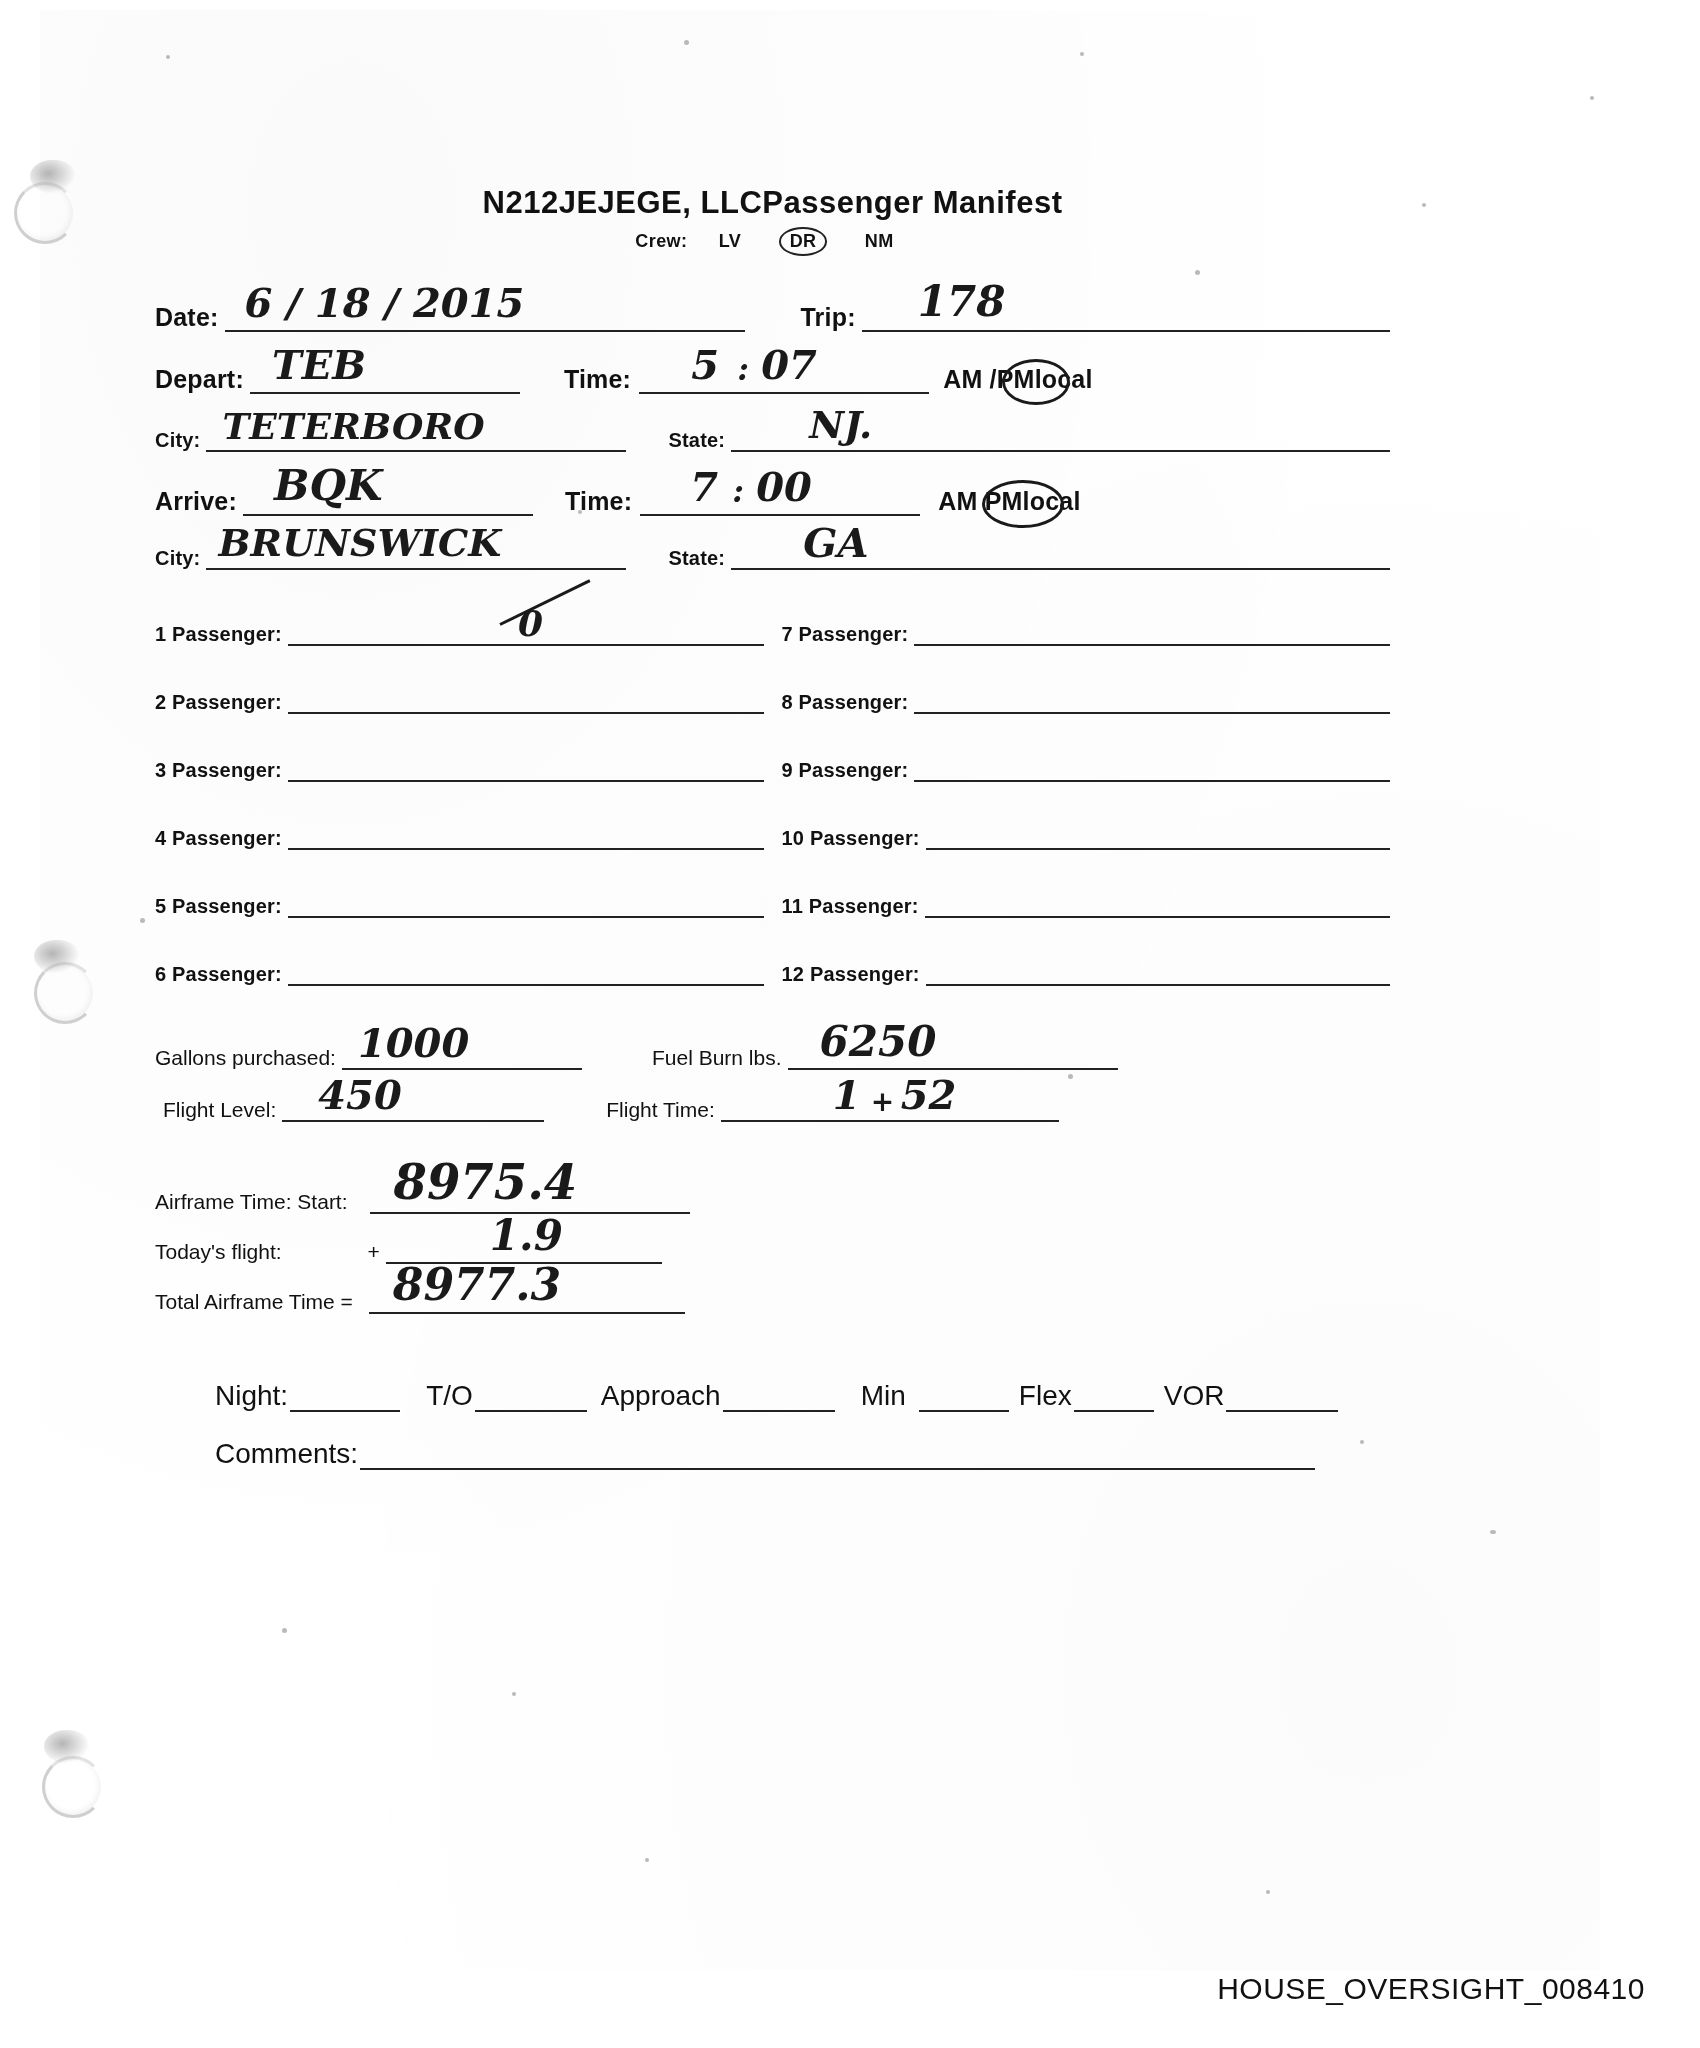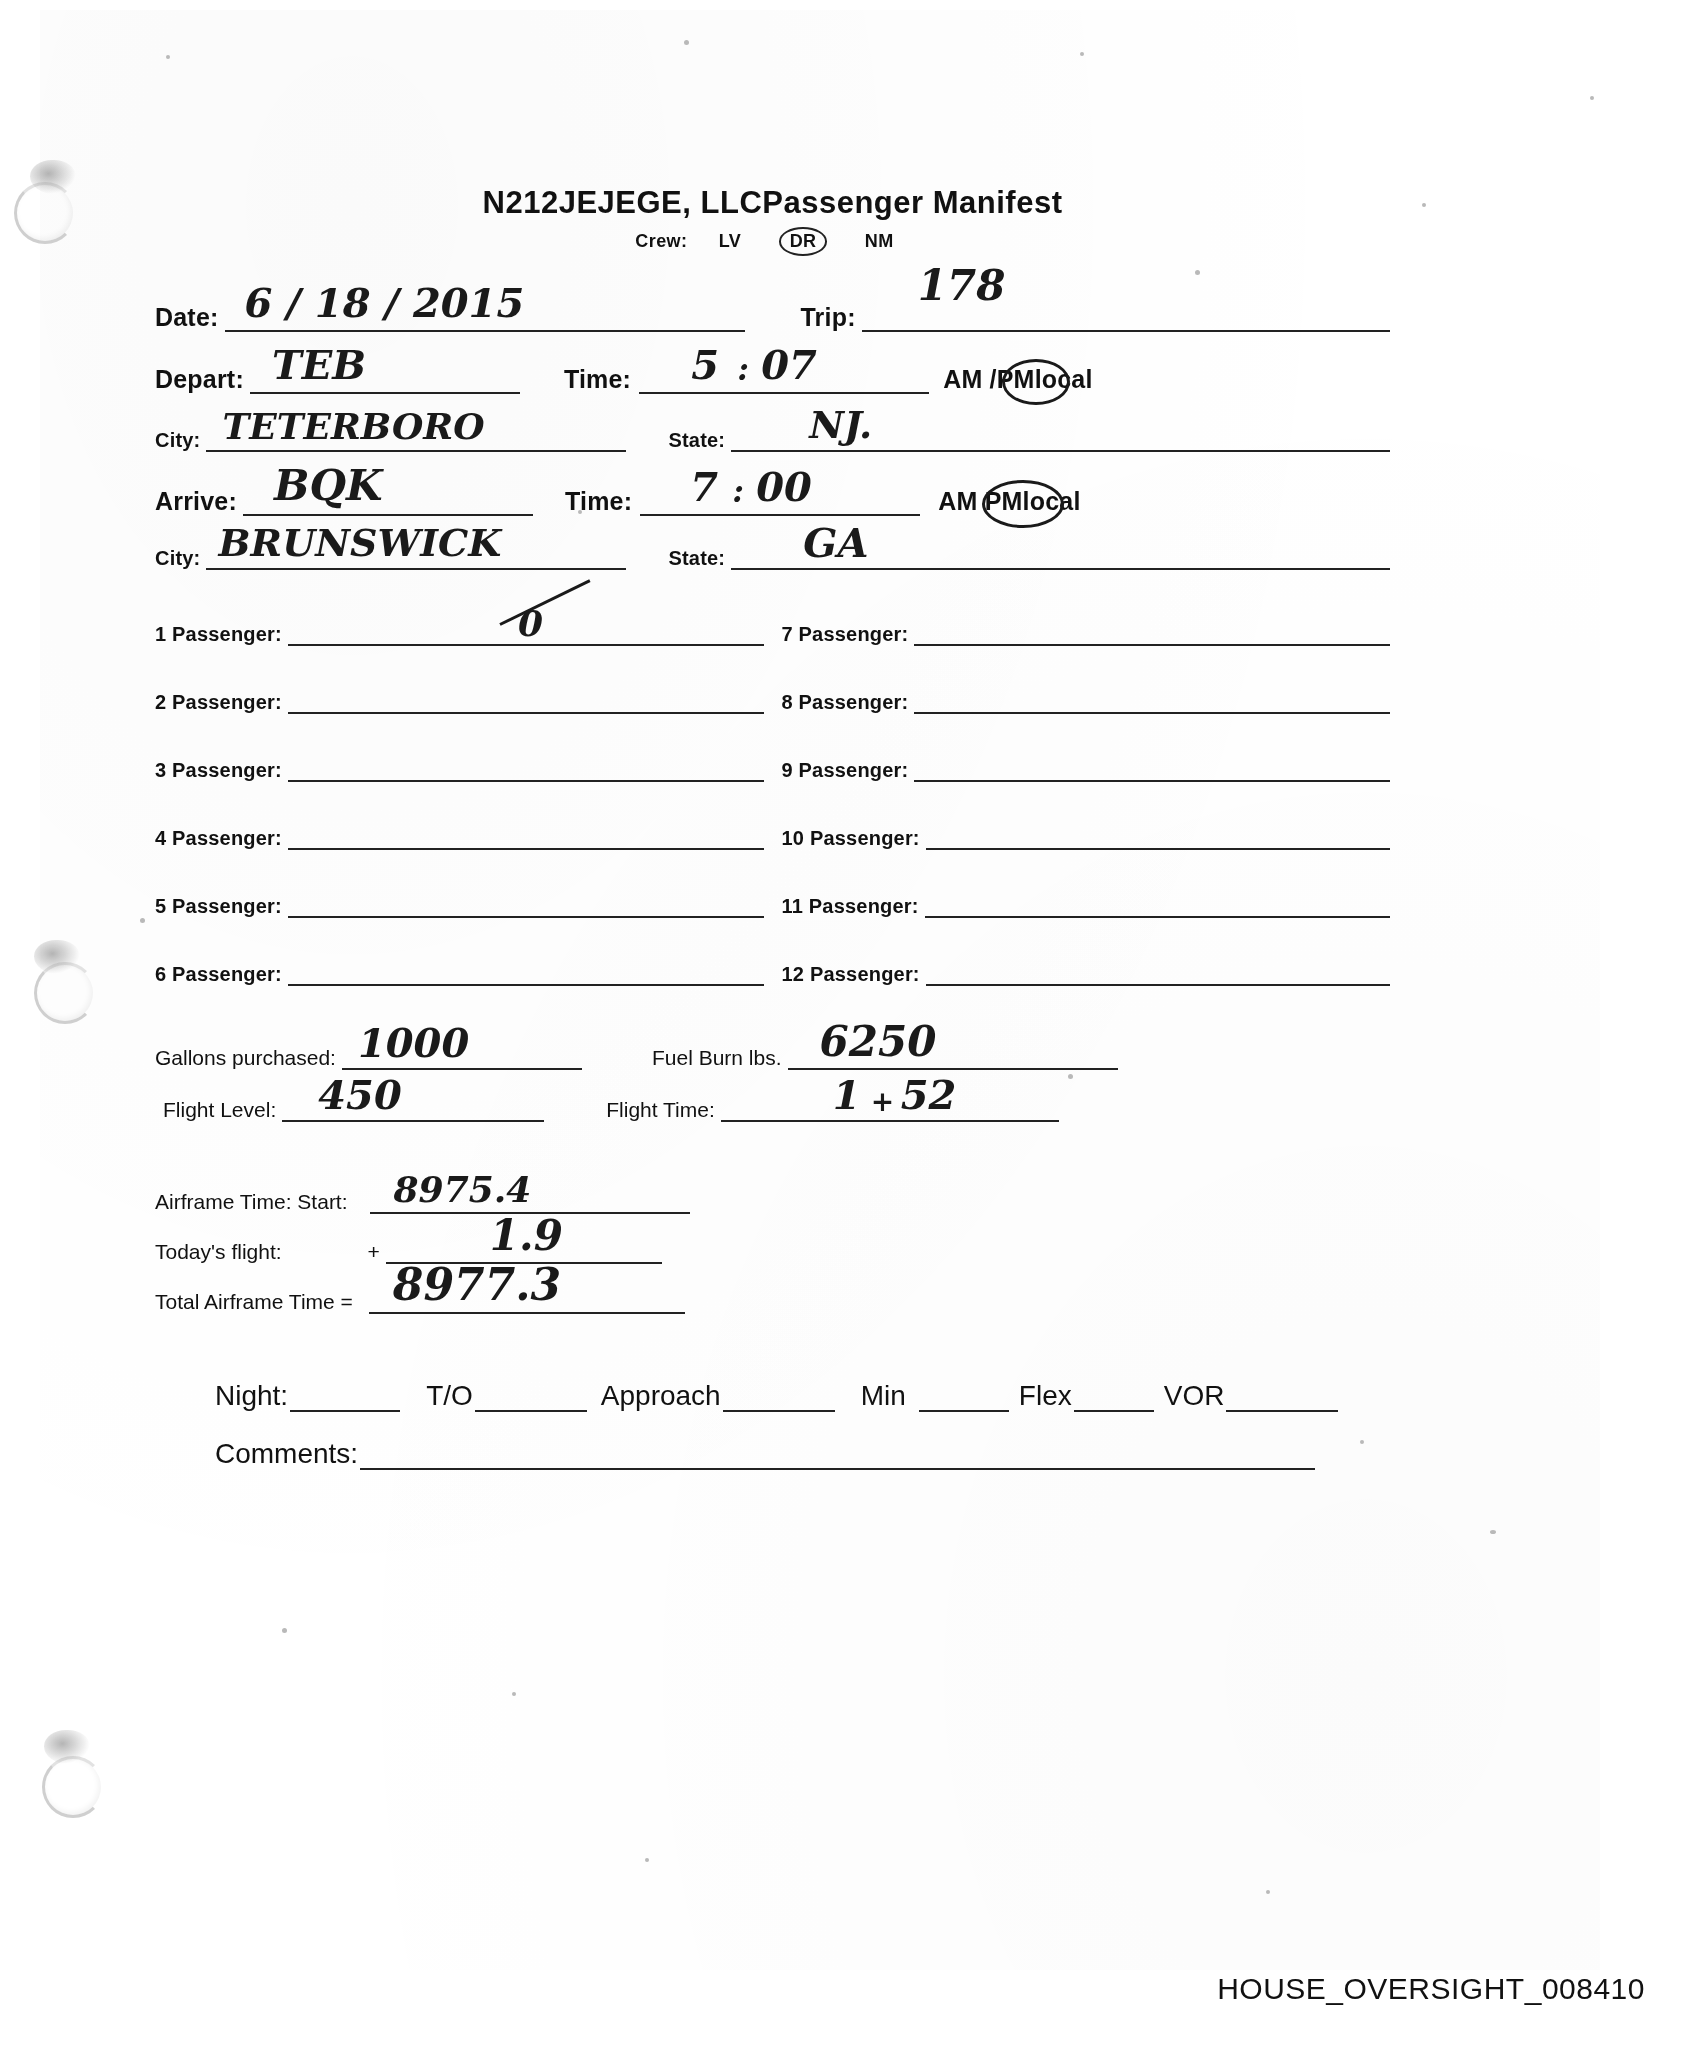--- a/index.html
+++ b/index.html
@@ -197,21 +197,21 @@
       <span class="crew-item">NM</span>
     </div>
 
     <div class="row line-date">
       <span class="lbl-b">Date:</span>
       <span class="fill short" style="width:520px;">
         <span class="hw hw-b" style="left:20px; bottom:4px; font-size:40px;">6 / 18 / 2015</span>
       </span>
       <span class="lbl-b" style="margin-left:56px;">Trip:</span>
       <span class="fill">
-        <span class="hw hw-b" style="left:56px; bottom:20px; font-size:42px;">178</span>
+        <span class="hw hw-b" style="left:56px; bottom:4px; font-size:42px;">178</span>
       </span>
     </div>
 
     <div class="row line-depart">
       <span class="lbl-b">Depart:</span>
       <span class="fill short" style="width:270px;">
         <span class="hw hw-b" style="left:22px; bottom:4px; font-size:40px;">TEB</span>
       </span>
       <span class="lbl-b" style="margin-left:44px;">Time:</span>
       <span class="fill short" style="width:290px; margin-left:8px;">
@@ -358,21 +358,21 @@
           <span class="hw hw-b" style="left:150px; bottom:2px; font-size:28px;">+</span>
           <span class="hw hw-b" style="left:180px; bottom:2px; font-size:40px;">52</span>
         </span>
       </div>
     </div>
 
     <div class="af-block">
       <div class="af-row">
         <span class="lbl-n2">Airframe Time: Start:</span>
         <span class="fill short" style="width:320px; margin-left:22px;">
-          <span class="hw hw-b" style="left:24px; bottom:2px; font-size:36px;">8975.4</span>
+          <span class="hw hw-b" style="left:24px; bottom:2px; font-size:48px;">8975.4</span>
         </span>
       </div>
       <div class="af-row">
         <span class="lbl-n2">Today's flight:</span>
         <span class="lbl-n2" style="margin-left:86px;">+</span>
         <span class="fill short" style="width:276px;">
           <span class="hw hw-b" style="left:104px; bottom:2px; font-size:42px;">1.9</span>
         </span>
       </div>
       <div class="af-row">

